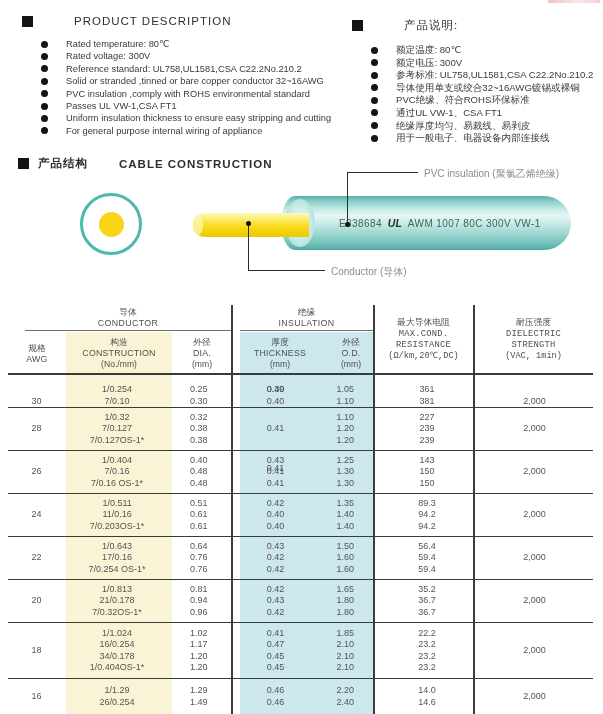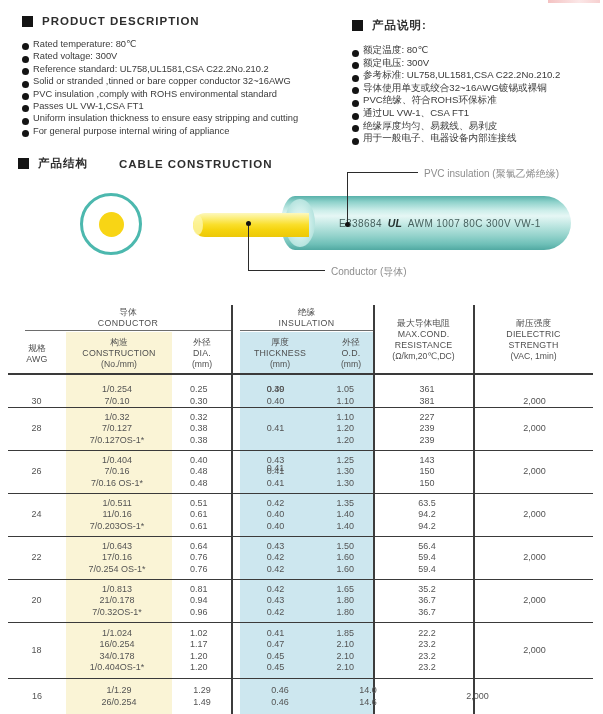--- a/index.html
+++ b/index.html
@@ -9,25 +9,25 @@
     font-family:"Liberation Sans","DejaVu Sans",sans-serif; color:#3d3d3d;
     overflow:hidden;
   }
   
   .corner-smudge{position:absolute;left:548px;top:0;width:52px;height:3px;
     background:linear-gradient(90deg,rgba(230,120,120,.45),rgba(240,160,160,.25) 60%,rgba(230,120,120,.35));}
 
   
   .sec-head{display:flex;align-items:center;gap:9px;}
   .sq{width:11px;height:11px;background:#141414;flex:0 0 auto;}
-  .sec-title{font-weight:bold;font-size:11.5px;letter-spacing:1px;color:#2e2e2e;}
+  .sec-title{font-weight:normal;font-size:11.5px;letter-spacing:1px;color:#2e2e2e;margin-left:32px;}
   .desc-left{position:absolute;left:22px;top:15px;width:330px;}
   .desc-right{position:absolute;left:352px;top:18px;width:248px;}
   ul.bullets{list-style:none;margin-top:11px;}
-  ul.bullets li{display:flex;align-items:flex-end;gap:4px;font-size:9.3px;line-height:12.4px;color:#3a3a3a;}
+  ul.bullets li{display:flex;align-items:flex-start;gap:18px;font-size:9.3px;line-height:12.4px;color:#3a3a3a;margin-left:19px;}
   ul.bullets .dot{flex:0 0 auto;width:7px;height:7px;border-radius:50%;background:#141414;margin-top:2.5px;}
   .desc-right ul.bullets li{font-size:9.6px;line-height:12.6px;}
 
   
   .cons-head{position:absolute;left:18px;top:156px;display:flex;align-items:center;gap:9px;}
   .cons-title-cn{font-weight:bold;font-size:11.5px;color:#2e2e2e;letter-spacing:1px;}
   .cons-title-en{font-weight:bold;font-size:11.5px;color:#2e2e2e;letter-spacing:1px;margin-left:22px;}
 
   .cross{position:absolute;left:80px;top:193px;width:62px;height:62px;border:3px solid #4cb8ae;border-radius:50%;background:#fff;}
   .cross .core{position:absolute;left:50%;top:50%;width:25px;height:25px;margin:-12.5px 0 0 -12.5px;border-radius:50%;background:#f8d515;}
@@ -60,21 +60,21 @@
 
   .thead{position:absolute;left:0;top:0;width:585px;height:70px;border-bottom:2px solid #3a3a3a;}
   .grp{position:absolute;top:2px;text-align:center;border-bottom:1px solid #6d6d6d;padding-bottom:2px;line-height:10.5px;}
   .grp .cn{font-size:8.8px;} .grp .en{font-size:8.8px;letter-spacing:.4px;}
   .grp.g1{left:17px;width:206px;}
   .grp.g2{left:232px;width:133px;}
   .subcols{position:absolute;left:0;top:27px;height:43px;display:flex;}
   .subcol{display:flex;flex-direction:column;align-items:center;justify-content:center;text-align:center;line-height:11px;}
   .subcol .cn{font-size:8.8px;} .subcol .en{font-size:8.8px;letter-spacing:.2px;} .subcol .sub{font-size:8.6px;}
   .w-awg{width:58px;} .w-con{width:106px;} .w-dia{width:60px;} .w-thk{width:76px;} .w-od{width:66px;} .w-res{width:100px;} .w-die{width:119px;}
-  .bigcol{position:absolute;top:0;height:70px;display:flex;flex-direction:column;align-items:center;justify-content:center;text-align:center;line-height:11.2px;}
+  .bigcol{position:absolute;top:0;height:70px;display:flex;flex-direction:column;align-items:center;justify-content:center;text-align:center;line-height:11.2px;font-family:Liberation Mono, monospace;}
   .bigcol.res{left:366px;width:99px;}
   .bigcol.die{left:466px;width:119px;}
   .bigcol .cn{font-size:8.8px;} .bigcol .en{font-size:8.8px;letter-spacing:.2px;} .bigcol .sub{font-size:8.6px;}
 
   .tbody{position:absolute;left:0;top:70px;width:585px;}
   .rowgrp{display:flex;border-bottom:1.5px solid #3a3a3a;}
   .rowgrp:last-child{border-bottom:none;}
   .cell{display:flex;flex-direction:column;align-items:center;justify-content:center;text-align:center;line-height:11.3px;font-size:9px;color:#545454;}
   .cell.c-dia{width:60px;}
 </style>
@@ -369,21 +369,21 @@
             <div>0.42</div>
             <div>0.40</div>
             <div>0.40</div>
           </div>
           <div class="cell w-od">
             <div>1.35</div>
             <div>1.40</div>
             <div>1.40</div>
           </div>
           <div class="cell w-res">
-            <div>63.5</div>
+            <div>89.3</div>
             <div>94.2</div>
             <div>94.2</div>
           </div>
           <div class="cell w-die">
             <div>2,000</div>
           </div>
         </div>
         <div class="rowgrp" style="height: 43px;">
           <div class="cell w-awg">
             <div>22</div>
@@ -497,20 +497,24 @@
             <div>26/0.254</div>
           </div>
           <div class="cell c-dia">
             <div>1.29</div>
             <div>1.49</div>
           </div>
           <div class="cell w-thk" style="margin-left: 10px;">
             <div>0.46</div>
             <div>0.46</div>
           </div>
+          <div class="cell w-od">
+            <div>2.20</div>
+            <div>2.40</div>
+          </div>
           <div class="cell w-res">
             <div>14.0</div>
             <div>14.6</div>
           </div>
           <div class="cell w-die">
             <div>2,000</div>
           </div>
         </div>
       </div>
   </div>

